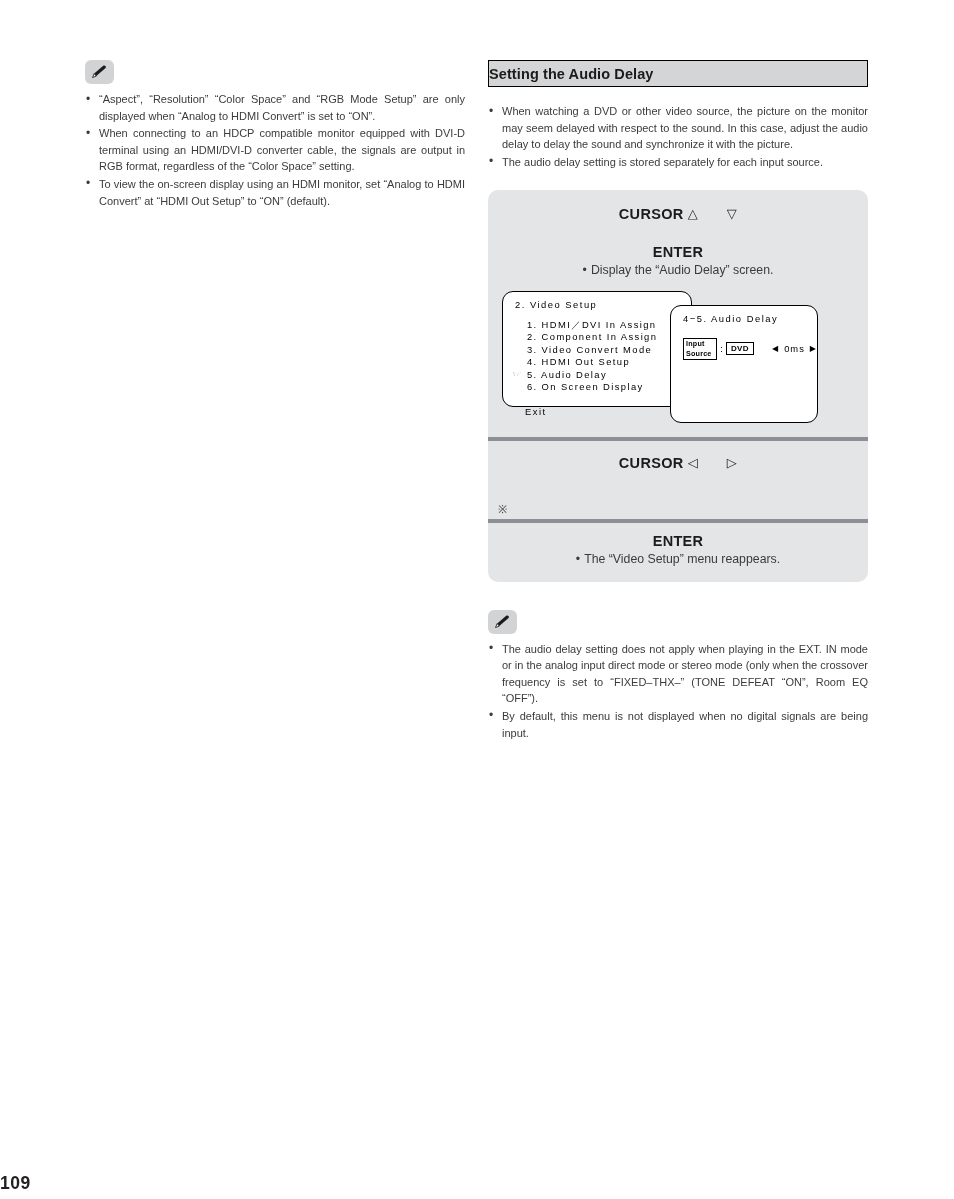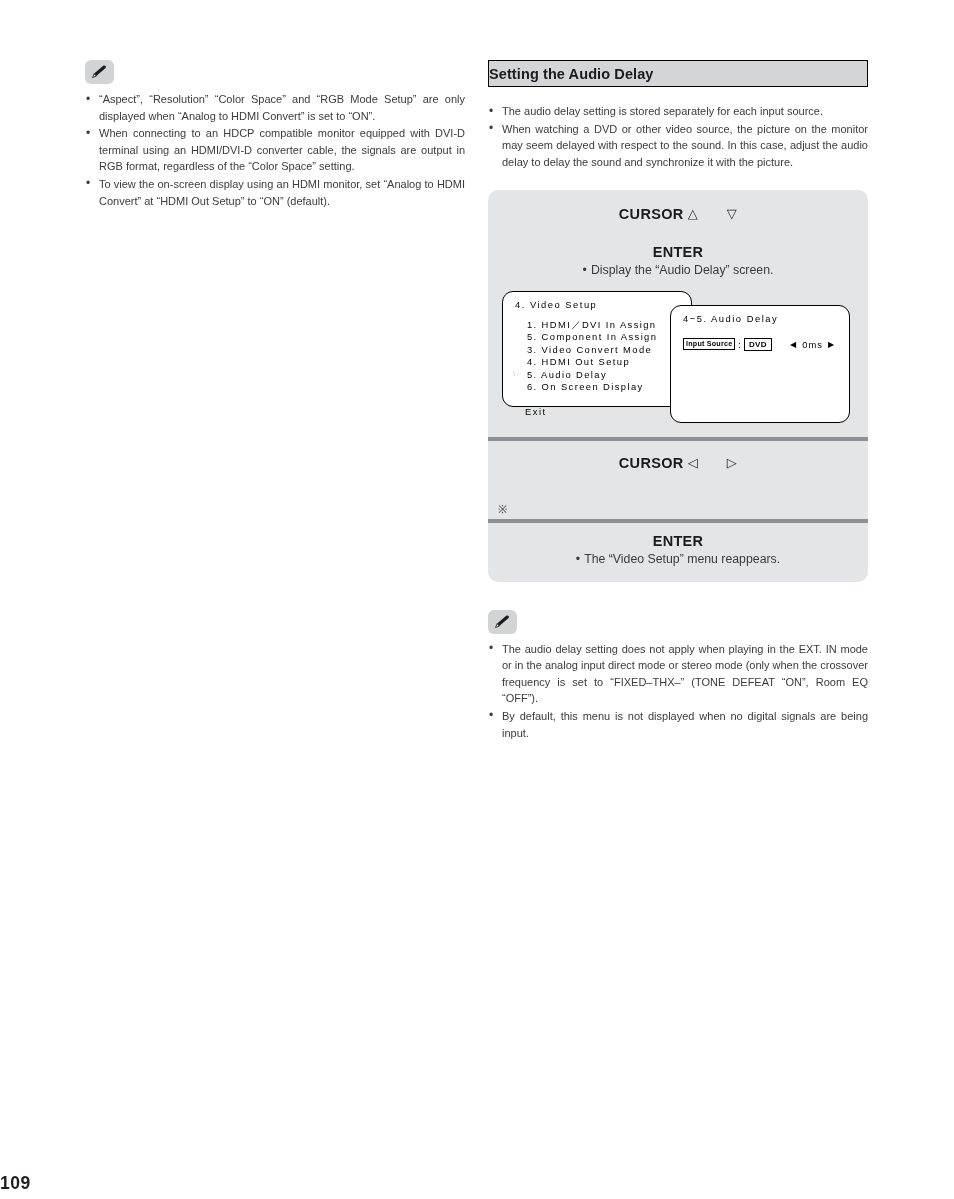--- a/index.html
+++ b/index.html
@@ -146,21 +146,21 @@
   #osd-video-setup {
     left: 14px;
     top: 4px;
     width: 190px;
     height: 116px;
     z-index: 1;
   }
   #osd-audio-delay {
     left: 182px;
     top: 18px;
-    width: 180px;
+    width: 148px;
     height: 118px;
     z-index: 2;
   }
   .osd-title {
     font-size: 9.4px;
     letter-spacing: 1.5px;
     color: #000;
     padding: 7px 0 0 12px;
   }
   .osd-list {
@@ -260,22 +260,22 @@
 
 </div>
 
 <div class="col" id="right-column">
 
   <div class="section-header">
     <span class="title">Setting the Audio Delay</span>
   </div>
 
   <ul class="bullets">
+    <li>When watching a DVD or other video source, the picture on the monitor may seem delayed with respect to the sound. In this case, adjust the audio delay to delay the sound and synchronize it with the picture.</li>
     <li>The audio delay setting is stored separately for each input source.</li>
-    <li>When watching a DVD or other video source, the picture on the monitor may seem delayed with respect to the sound. In this case, adjust the audio delay to delay the sound and synchronize it with the picture.</li>
   </ul>
 
   <div class="procedure">
 
     <div class="proc-panel" style="padding:16px 0 10px 0;">
 
       <div class="step-key">
         <span>CURSOR</span>
         <span class="tri">△</span>
         <span class="gap"></span>
@@ -285,27 +285,27 @@
       <div class="step-key" style="margin-top:22px;">
         <span>ENTER</span>
       </div>
       <div class="step-note">
         <span class="b">•</span><span>Display the “Audio Delay” screen.</span>
       </div>
 
       <div class="osd-wrap">
 
         <div class="osd" id="osd-video-setup">
-          <div class="osd-title">4. Video Setup</div>
+          <div class="osd-title">2. Video Setup</div>
           <ul class="osd-list">
             <li>
               <span class="cur"></span><span>1. HDMI／DVI In Assign</span>
             </li>
             <li>
-              <span class="cur"></span><span>5. Component In Assign</span>
+              <span class="cur"></span><span>2. Component In Assign</span>
             </li>
             <li>
               <span class="cur"></span><span>3. Video Convert Mode</span>
             </li>
             <li>
               <span class="cur"></span><span>4. HDMI Out Setup</span>
             </li>
             <li>
               <span class="cur">☞</span><span>5. Audio Delay</span>
             </li>

